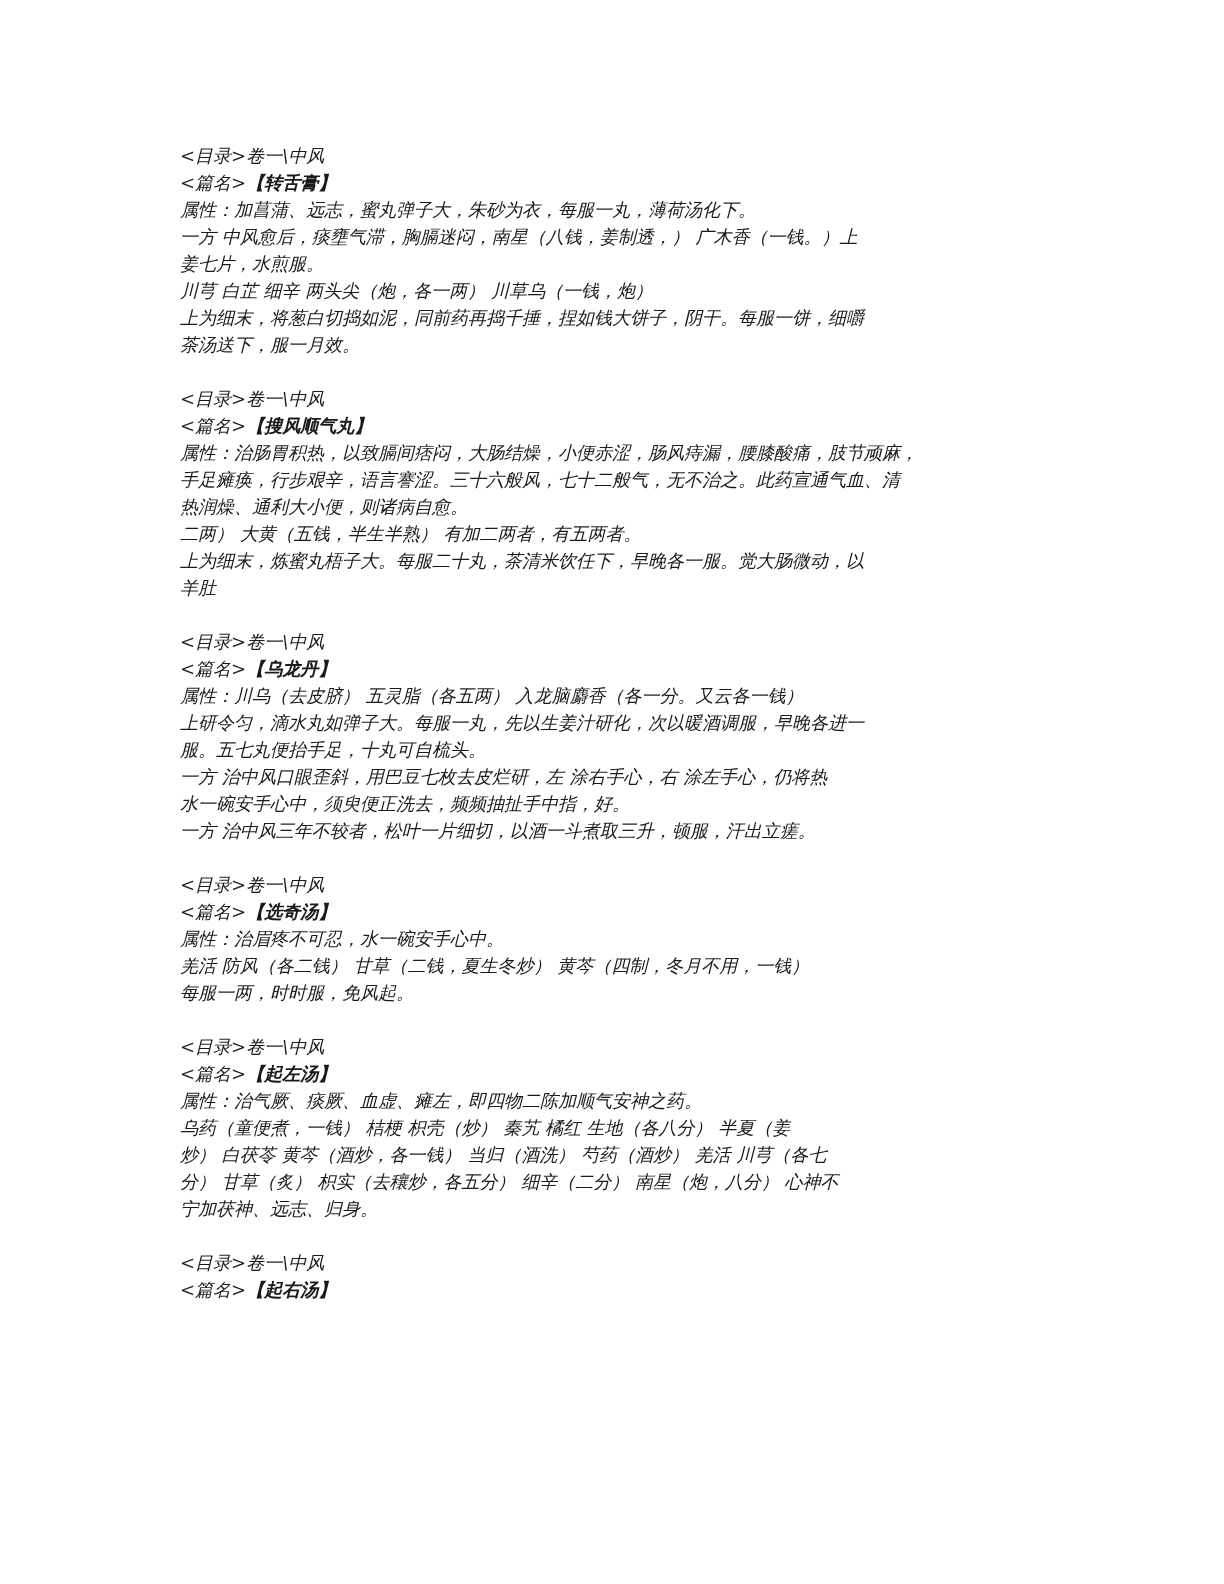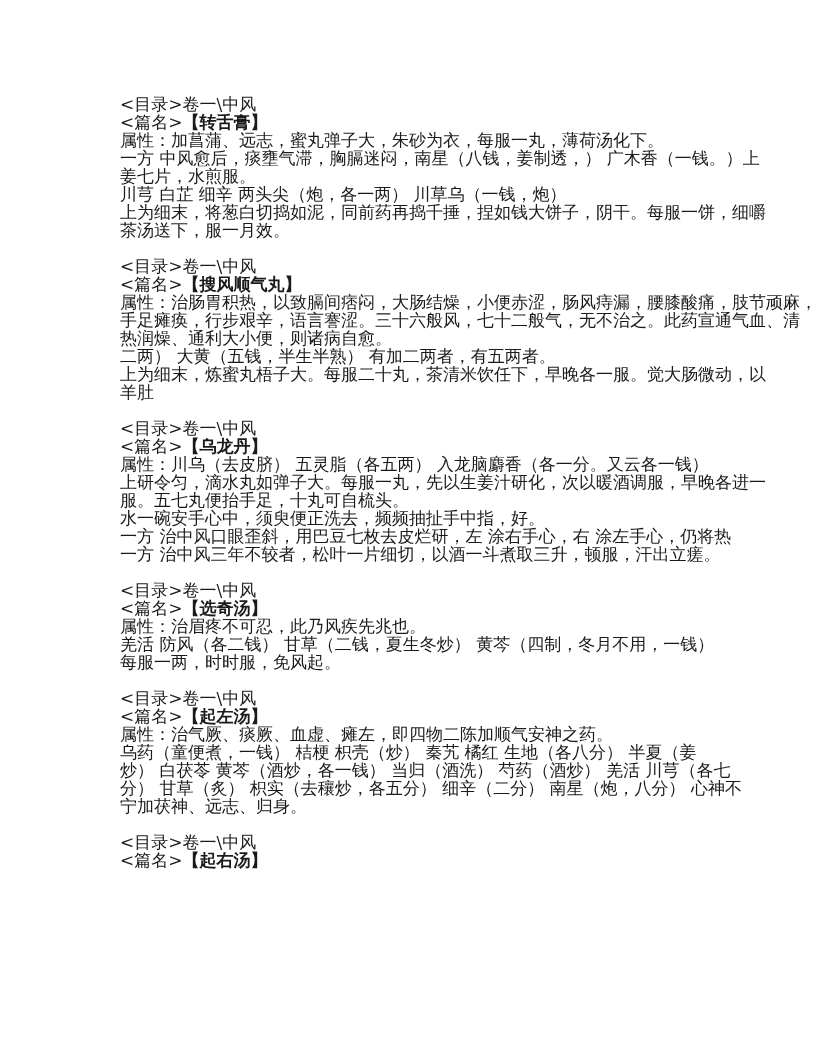--- a/index.html
+++ b/index.html
@@ -18,25 +18,26 @@
     .page {
       position: absolute;
       left: 120px;
       top: 95px;
       width: 560px;
     }
     .section {
       margin-bottom: 18px;
     }
     .line {
-      font-size: 17px;
+      font-size: 12px;
       line-height: 18px;
       height: 18px;
       white-space: nowrap;
       letter-spacing: 0px;
+      font-style: italic;
     }
     .title-line .bracket {
       font-weight: bold;
       margin-top: 30px;
     }
   </style>
 </head>
 <body>
 
 <div class="page">
@@ -62,29 +63,29 @@
     <div class="line">上为细末，炼蜜丸梧子大。每服二十丸，茶清米饮任下，早晚各一服。觉大肠微动，以</div>
     <div class="line">羊肚</div>
   </div>
 
   <div class="section">
     <div class="line">&lt;目录&gt;卷一\中风</div>
     <div class="line title-line"><span>&lt;篇名&gt;</span><span class="bracket">【乌龙丹】</span></div>
     <div class="line">属性：川乌（去皮脐） 五灵脂（各五两） 入龙脑麝香（各一分。又云各一钱）</div>
     <div class="line">上研令匀，滴水丸如弹子大。每服一丸，先以生姜汁研化，次以暖酒调服，早晚各进一</div>
     <div class="line">服。五七丸便抬手足，十丸可自梳头。</div>
+    <div class="line">一方 治中风口眼歪斜，用巴豆七枚去皮烂研，左 涂右手心，右 涂左手心，仍将热</div>
     <div class="line">水一碗安手心中，须臾便正洗去，频频抽扯手中指，好。</div>
-    <div class="line">一方 治中风口眼歪斜，用巴豆七枚去皮烂研，左 涂右手心，右 涂左手心，仍将热</div>
     <div class="line">一方 治中风三年不较者，松叶一片细切，以酒一斗煮取三升，顿服，汗出立瘥。</div>
   </div>
 
   <div class="section">
     <div class="line">&lt;目录&gt;卷一\中风</div>
     <div class="line title-line"><span>&lt;篇名&gt;</span><span class="bracket">【选奇汤】</span></div>
-    <div class="line">属性：治眉疼不可忍，此乃风疾先兆也。</div>
+    <div class="line">属性：治眉疼不可忍，水一碗安手心中。</div>
     <div class="line">羌活 防风（各二钱） 甘草（二钱，夏生冬炒） 黄芩（四制，冬月不用，一钱）</div>
     <div class="line">每服一两，时时服，免风起。</div>
   </div>
 
   <div class="section">
     <div class="line">&lt;目录&gt;卷一\中风</div>
     <div class="line title-line"><span>&lt;篇名&gt;</span><span class="bracket">【起左汤】</span></div>
     <div class="line">属性：治气厥、痰厥、血虚、瘫左，即四物二陈加顺气安神之药。</div>
     <div class="line">乌药（童便煮，一钱） 桔梗 枳壳（炒） 秦艽 橘红 生地（各八分） 半夏（姜</div>
     <div class="line">炒） 白茯苓 黄芩（酒炒，各一钱） 当归（酒洗） 芍药（酒炒） 羌活 川芎（各七</div>

